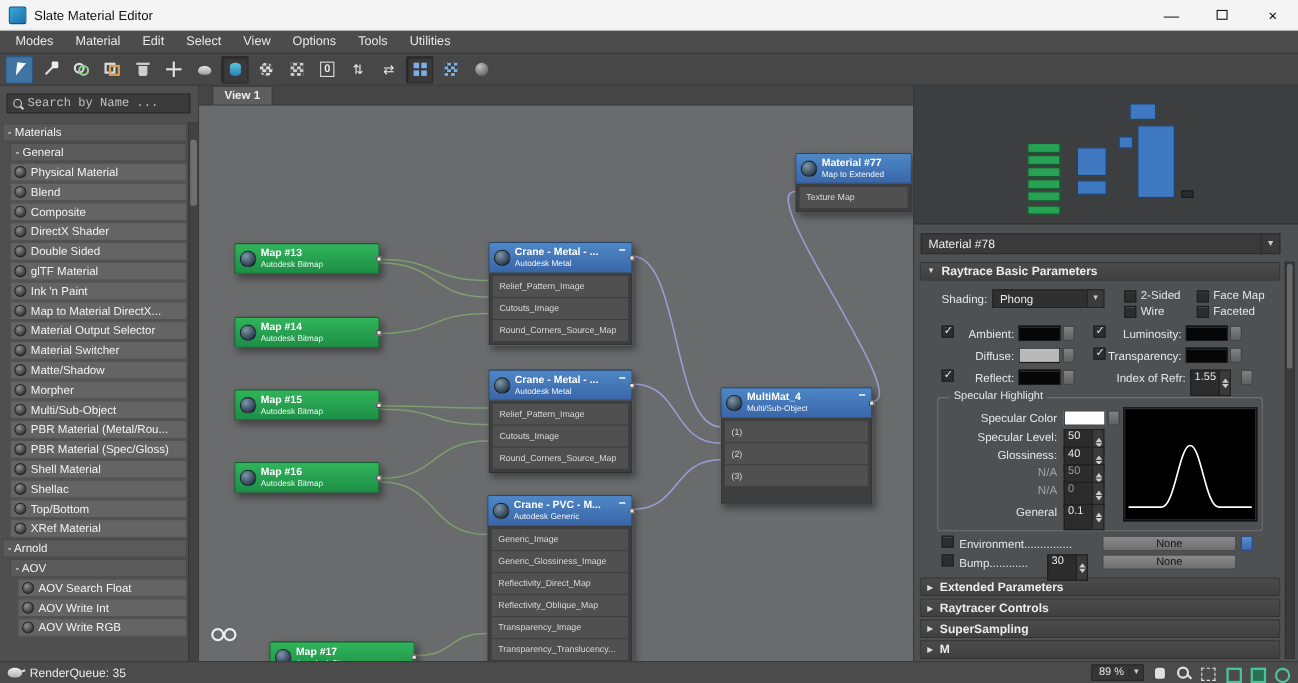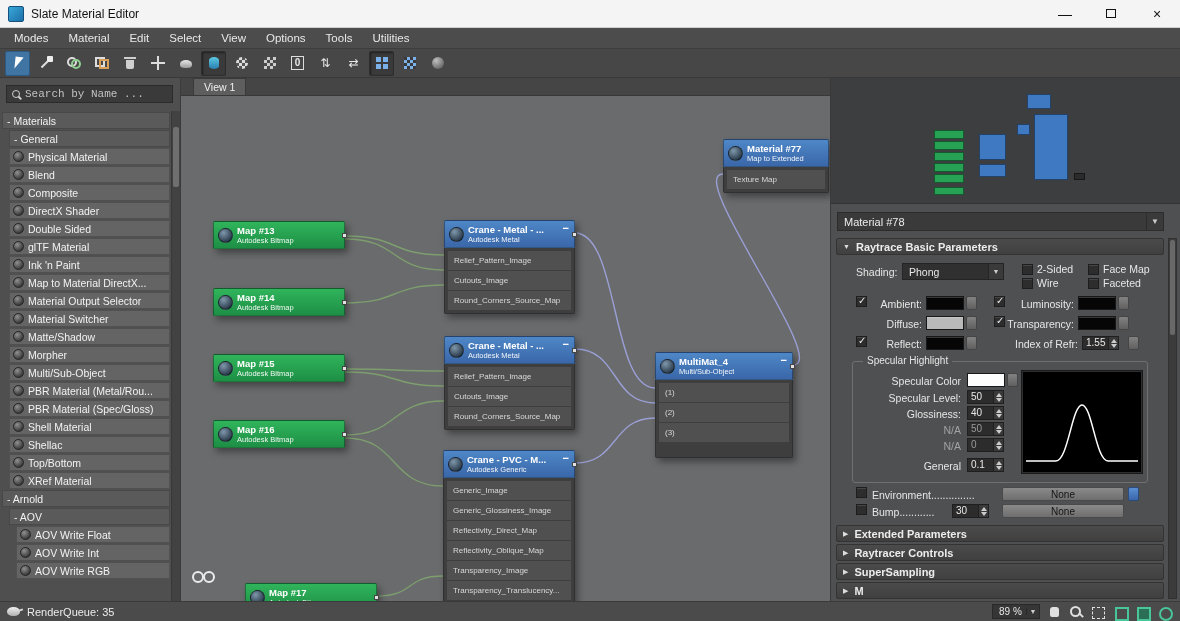--- a/index.html
+++ b/index.html
@@ -53,21 +53,21 @@
   .search-input::placeholder{color:#c2c2c2;opacity:1;}
   .tree{position:absolute;left:0;top:33px;right:9px;bottom:0;overflow:hidden;}
   .tree-header{height:17px;margin:1px 1px 1px 2px;background:#5a5a5a;border:1px solid #484848;color:#f2f2f2;font-size:10.5px;display:flex;align-items:center;padding-left:4px;white-space:nowrap;overflow:hidden;}
   .tree-item{height:17px;margin:1px 1px 1px 6px;background:#646464;border:1px solid #515151;color:#f2f2f2;font-size:10.5px;display:flex;align-items:center;gap:4px;padding-left:3px;white-space:nowrap;overflow:hidden;}
   .mat-icon{width:11px;height:11px;border-radius:50%;background:radial-gradient(circle at 35% 30%,#909090,#1c1c1c);border:1px solid #252525;flex:none;}
   .left-scroll{position:absolute;right:0;top:33px;bottom:0;width:9px;background:#424242;border-left:1px solid #383838;}
   .left-scroll .thumb{position:absolute;left:1px;right:1px;top:16px;height:60px;background:#6f6f6f;border-radius:2px;}
 
   
   .canvas-wrap{position:absolute;left:181px;top:78px;width:649px;bottom:20px;background:#454545;}
-  .view-tabs{height:18px;background:#454545;border-bottom:1px solid #383838;display:flex;align-items:flex-end;padding-left:12px;}
+  .view-tabs{height:18px;background:#454545;border-bottom:1px solid #383838;display:flex;align-items:flex-end;padding-left:12px;font-weight:bold;}
   .view-tab{height:17px;background:#5e5e5e;border:1px solid #3a3a3a;border-bottom:none;color:#eee;font-size:10.5px;display:flex;align-items:center;padding:0 10px;}
   .canvas{position:absolute;left:0;top:18px;right:0;bottom:0;background:#6a6b6c;overflow:hidden;}
   #edges{position:absolute;left:0;top:0;width:649px;height:505px;}
 
   .node{position:absolute;box-shadow:3px 4px 7px rgba(0,0,0,.38);border-radius:2px;}
   .n-head{height:28px;display:flex;align-items:center;padding:0 4px;gap:4px;border-radius:2px 2px 0 0;border:1px solid rgba(0,0,0,.35);position:relative;}
   .node.green .n-head{background:linear-gradient(#30b45b,#1d8f45);}
   .node.blue .n-head{background:linear-gradient(#4e87c7,#3a67a9);}
   .n-ico{width:15px;height:15px;border-radius:50%;background:radial-gradient(circle at 35% 30%,#7f97ab,#0d1b2a);border:1px solid rgba(0,0,0,.45);flex:none;}
   .n-titles{display:flex;flex-direction:column;overflow:hidden;}
@@ -96,21 +96,21 @@
   .lbl.dis{color:#a3a3a3;}
   .cbrow{position:absolute;display:flex;align-items:center;gap:4px;font-size:10.5px;white-space:nowrap;}
   .cb{width:11px;height:11px;background:#2d2d2d;border:1px solid #1e1e1e;box-shadow:inset 0 1px 0 rgba(255,255,255,.12);display:inline-block;position:relative;flex:none;}
   .cb.on::after{content:"✓";position:absolute;left:1px;top:-2px;color:#eaeaea;font-size:10px;}
   .combo{position:absolute;background:#303030;border:1px solid #242424;color:#e8e8e8;display:flex;align-items:center;font-size:10.5px;padding-left:6px;}
   .combo .dd{margin-left:auto;width:15px;height:100%;display:flex;align-items:center;justify-content:center;color:#ccc;font-size:7px;border-left:1px solid #242424;background:#3a3a3a;}
   .swatch{position:absolute;width:38px;height:14px;border:1px solid #181818;box-shadow:inset 0 1px 0 rgba(255,255,255,.2);}
   .swatch.black{background:#060606;} .swatch.gray{background:#b9b9b9;} .swatch.white{background:#fdfdfd;}
   .mini{position:absolute;width:11px;height:14px;background:linear-gradient(#828282,#606060);border:1px solid #454545;border-radius:2px;}
   .mini.blue{background:linear-gradient(#5b8fd4,#3a66a8);border-color:#2a4c80;}
-  .spin{position:absolute;display:flex;height:14px;}
+  .spin{position:absolute;display:flex;height:24px;}
   .spin .val{width:27px;background:#2c2c2c;border:1px solid #1f1f1f;color:#e8e8e8;font-size:10px;line-height:12px;padding:0 3px;}
   .spin.dis .val{color:#9a9a9a;}
   .spin .arrs{width:10px;display:flex;flex-direction:column;justify-content:center;align-items:center;gap:1px;background:#3a3a3a;border:1px solid #1f1f1f;border-left:none;}
   .arr-up{width:0;height:0;border-left:3px solid transparent;border-right:3px solid transparent;border-bottom:4px solid #ccc;}
   .arr-dn{width:0;height:0;border-left:3px solid transparent;border-right:3px solid transparent;border-top:4px solid #ccc;}
   .group{position:absolute;border:1px solid #707070;border-radius:3px;}
   .group-title{position:absolute;top:-7px;left:10px;background:#4f5051;padding:0 4px;font-size:10px;color:#e6e6e6;}
   .sgraph{position:absolute;left:168px;top:8px;width:122px;height:104px;background:#000;border:1px solid #1a1a1a;box-shadow:inset 0 0 0 1px #2e2e2e;}
   .btn{position:absolute;height:14px;background:linear-gradient(#8a8a8a,#6e6e6e);border:1px solid #4a4a4a;border-radius:2px;color:#141414;font-size:10px;display:flex;align-items:center;justify-content:center;}
   .right-scroll{position:absolute;right:3px;top:160px;bottom:2px;width:9px;background:#3b3b3b;border:1px solid #313131;}
@@ -298,21 +298,21 @@
         <span>XRef Material</span>
       </div>
       <div class="tree-header" style="margin-left: 2px;">
         <span>- Arnold</span>
       </div>
       <div class="tree-header" style="margin-left: 9px;">
         <span>- AOV</span>
       </div>
       <div class="tree-item" style="margin-left: 16px;">
         <span class="mat-icon"></span>
-        <span>AOV Write Float</span>
+        <span>AOV Search Float</span>
       </div>
       <div class="tree-item" style="margin-left: 16px;">
         <span class="mat-icon"></span>
         <span>AOV Write Int</span>
       </div>
       <div class="tree-item" style="margin-left: 16px;">
         <span class="mat-icon"></span>
         <span>AOV Write RGB</span>
       </div>
     </div>

